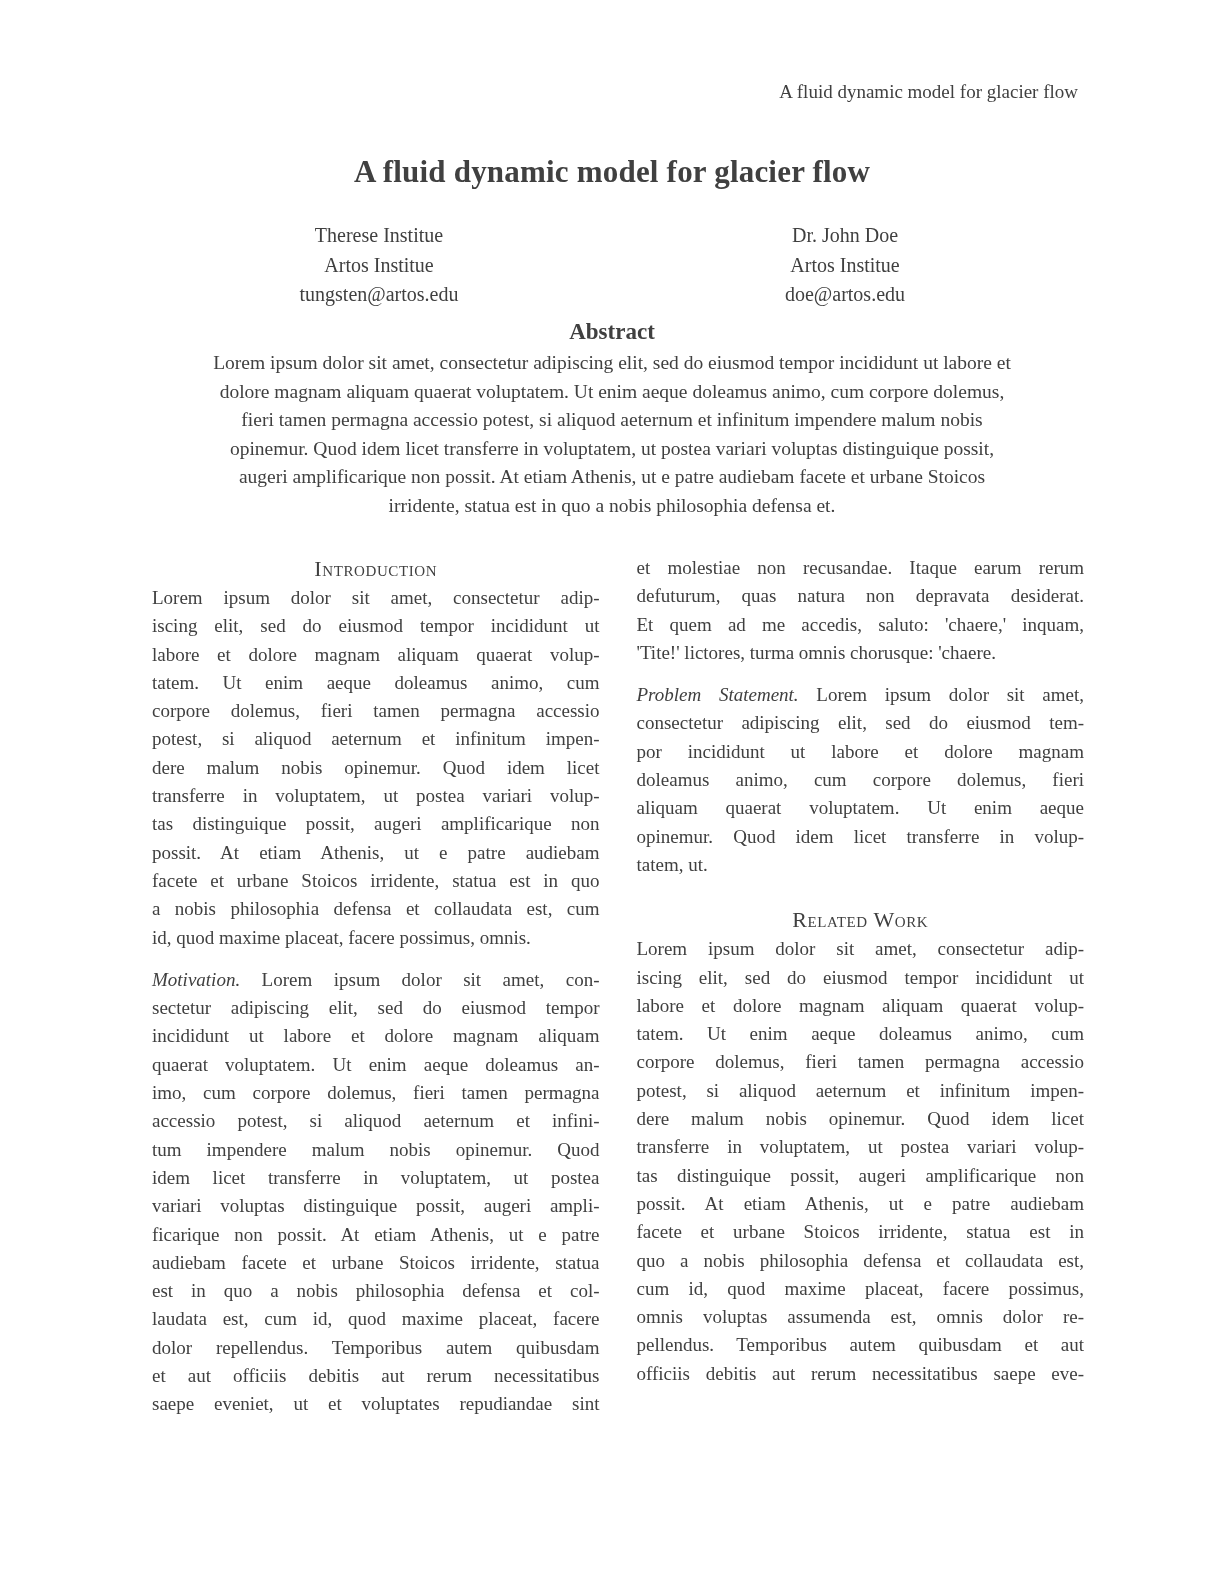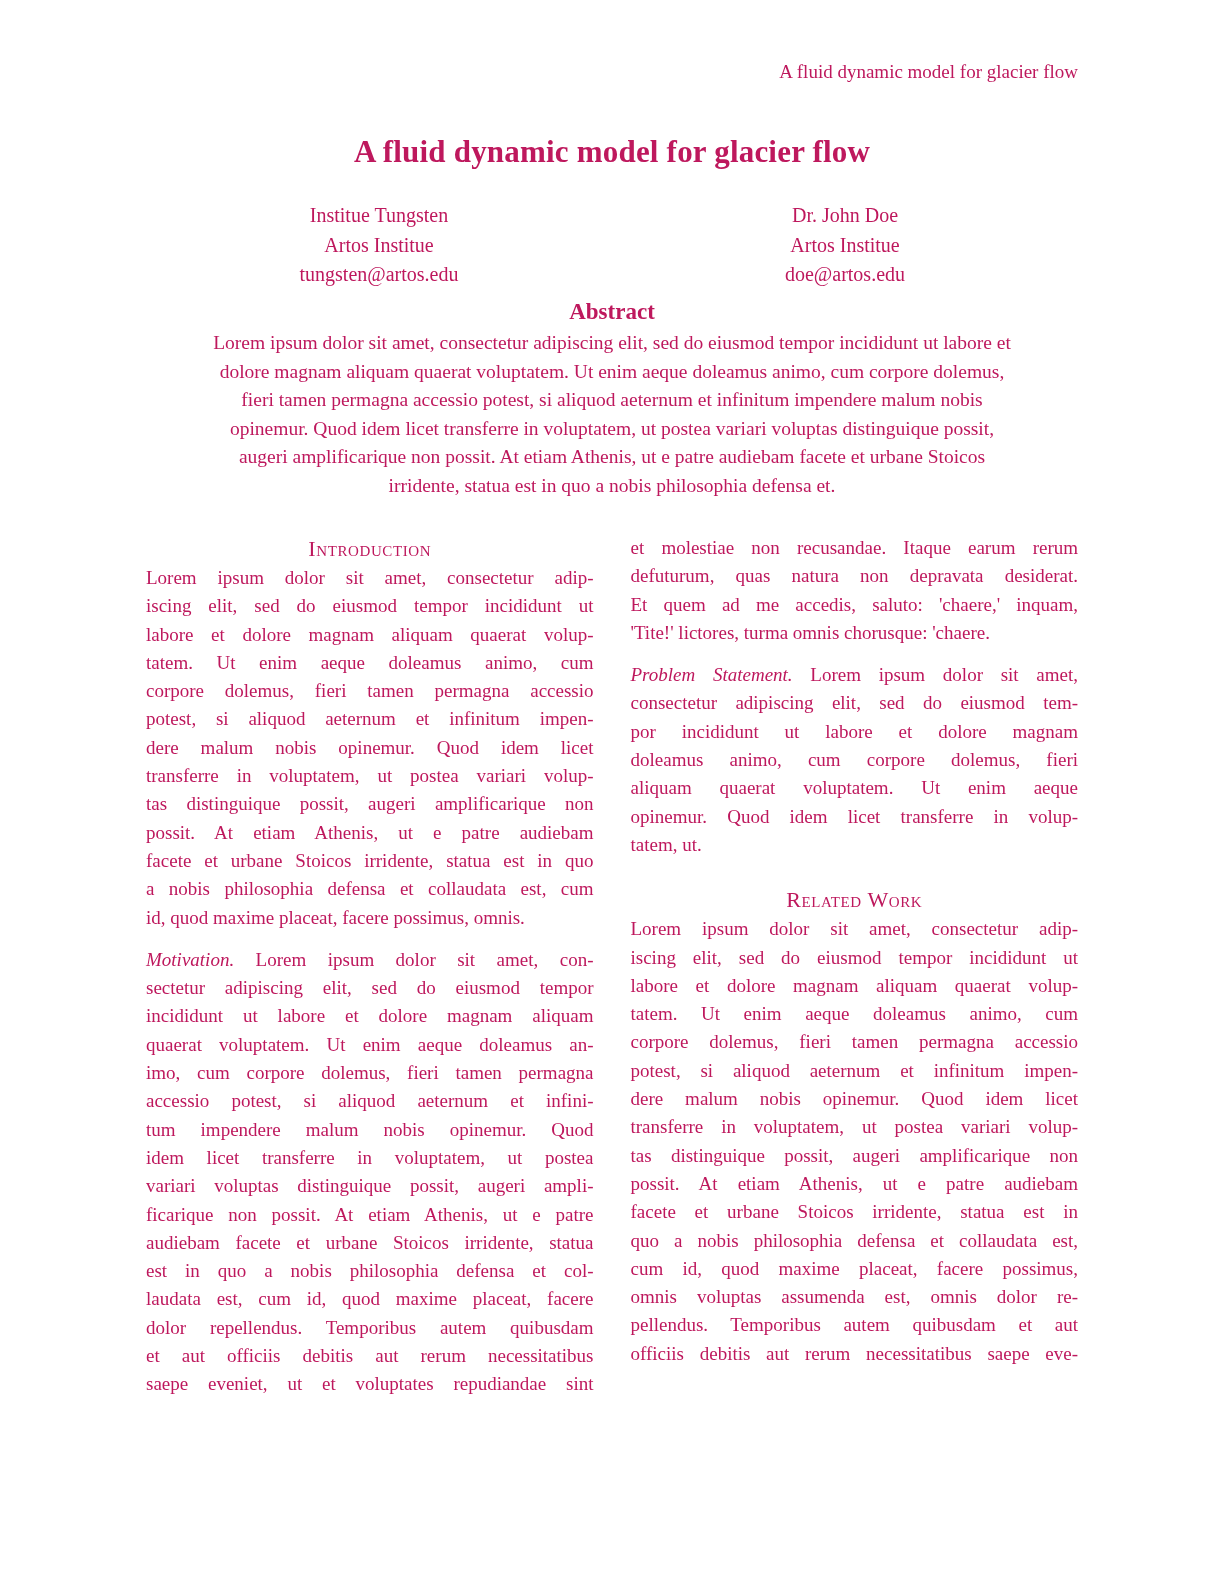--- a/index.html
+++ b/index.html
@@ -1,23 +1,24 @@
 <!DOCTYPE html>
 <html><head>
 <meta charset="utf-8">
 <style>
   html, body { margin: 0; padding: 0; background: #ffffff; }
   .page {
     position: relative;
     width: 1224px;
     height: 1461px;
     background: #ffffff;
-    color: #be185d;
+    color: #404040;
     font-family: "Liberation Serif", "DejaVu Serif", serif;
     overflow: hidden;
+    margin-top: 20px;
   }
   .running-head {
     position: absolute;
     top: 60px;
     right: 146px;
     font-size: 19px;
     line-height: 24px;
   }
   .title {
     position: absolute;
@@ -51,21 +52,21 @@
     position: absolute;
     top: 329px;
     left: 146px;
     width: 932px;
     font-size: 19.5px;
   }
   .abs-line { text-align: center; line-height: 28.5px; }
   .columns {
     position: absolute;
     top: 534px;
-    left: 146px;
+    left: 152px;
     width: 932px;
     display: flex;
     gap: 37px;
   }
   .col { flex: 1; min-width: 0; }
   .section-heading {
     font-size: 22px;
     line-height: 30px;
     text-align: center;
     font-variant: small-caps;
@@ -90,21 +91,21 @@
 <body>
 
 <div class="page">
 
   <div class="running-head">A fluid dynamic model for glacier flow</div>
 
   <h1 class="title">A fluid dynamic model for glacier flow</h1>
 
   <div class="authors">
     <div class="author">
-      <div>Institue Tungsten</div>
+      <div>Therese Institue</div>
       <div>Artos Institue</div>
       <div>tungsten@artos.edu</div>
     </div>
     <div class="author">
       <div>Dr. John Doe</div>
       <div>Artos Institue</div>
       <div>doe@artos.edu</div>
     </div>
   </div>
 

